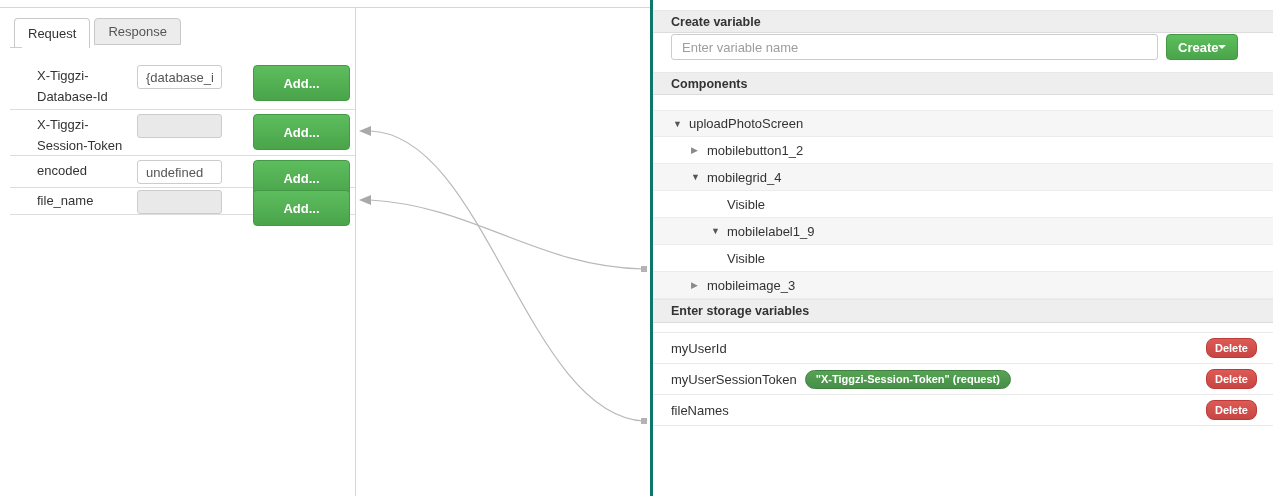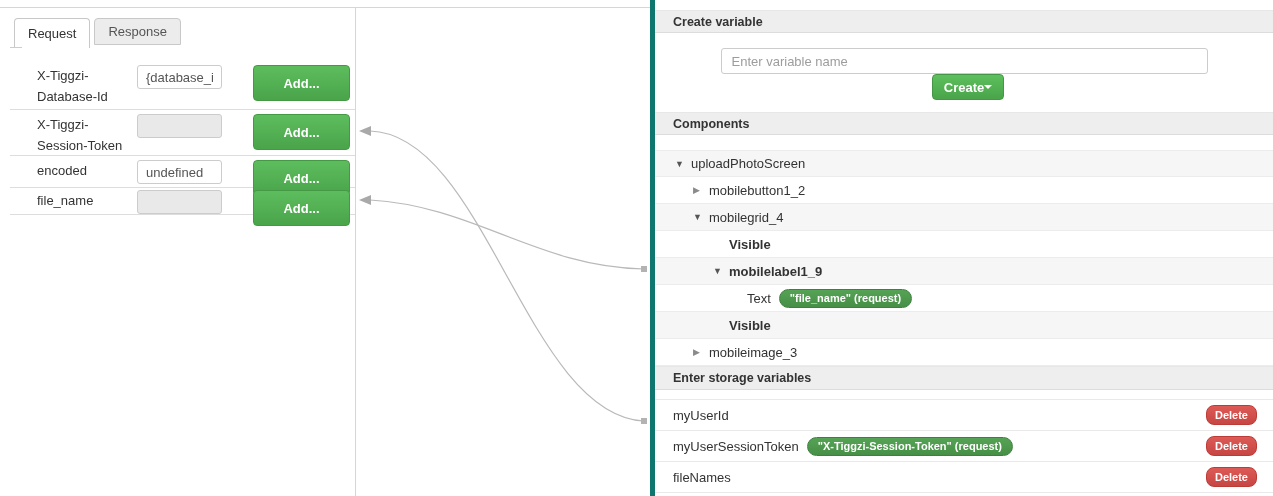--- a/index.html
+++ b/index.html
@@ -36,45 +36,45 @@
     border-radius:4px; background:linear-gradient(#5dbd5d,#4aa44a); color:#fff;
     font-weight:bold; font-size:13px; line-height:21px; cursor:pointer;
     font-family:"Liberation Sans",sans-serif; }
 
   
   .connectors { position:absolute; left:355px; top:0; width:296px; height:496px;
     z-index:4; pointer-events:none; }
 
   
   .right-panel { position:absolute; left:650px; top:0; width:623px; height:496px;
-    border-left:5px solid #0f766e; background:#fff; }
+    border-left:3px solid #0f766e; background:#fff; }
   .section-header { height:23px; background:#eeeeee; border-top:1px solid #e7e7e7;
     border-bottom:1px solid #dcdcdc; display:flex; align-items:center;
     padding-left:18px; font-size:12.5px; font-weight:bold; color:#333; }
   .section-header.first { margin-top:10px; }
   .section-header.storage-h { height:24px; }
 
-  .create-row { display:flex; align-items:center; padding:15px 18px 12px 18px;flex-direction:column; }
+  .create-row { display:flex; align-items:center; padding:1px 18px 12px 18px; }
   .create-input { width:487px; height:26px; border:1px solid #cccccc; border-radius:3px;
     font-size:13px; color:#555; padding:0 10px; font-family:"Liberation Sans",sans-serif; }
   .create-input::placeholder { color:#9d9d9d; }
   .create-btn { margin-left:8px; height:26px; padding:0 11px; border:1px solid #459745;
     border-radius:4px; background:linear-gradient(#5cbf5c,#4aa44a); color:#fff;
     font-weight:bold; font-size:13px; display:flex; align-items:center; 
     cursor:pointer; font-family:"Liberation Sans",sans-serif; }
   .caret { width:0; height:0; border-left:4px solid transparent;
     border-right:4px solid transparent; border-top:4px solid #ffffff; }
 
   .tree { margin-top:15px; }
   .tree-row { height:27px; display:flex; align-items:center; font-size:13px;
     color:#333; border-bottom:1px solid #ececec; }
   .tree-row:first-child { border-top:1px solid #ececec; }
   .tree-row:nth-child(odd) { background:#f6f6f6; }
   .d1 { padding-left:20px; } .d2 { padding-left:38px; }
-  .d3 { padding-left:58px;font-weight:bold; } .d4 { padding-left:76px; }
+  .d3 { padding-left:58px; } .d4 { padding-left:76px; }
   .toggle { width:16px; font-size:9px; color:#555; flex:0 0 16px; }
   .toggle.collapsed { color:#8a8a8a; }
 
   .badge { margin-left:8px; background:linear-gradient(#55a355,#478f47);
     border:1px solid #417f41; color:#fff; font-weight:bold; font-size:11px;
     border-radius:10px; padding:2px 10px; line-height:13px; white-space:nowrap; }
 
   .storage { margin-top:9px; border-top:1px solid #e9e9e9; }
   .storage-row { height:31px; display:flex; align-items:center; padding-left:18px;
     padding-right:16px; border-bottom:1px solid #e9e9e9; font-size:13px; color:#333; }
@@ -167,25 +167,20 @@
       <span>mobilegrid_4</span>
     </div>
     <div class="tree-row d3">
       <span class="toggle"></span>
       <span>Visible</span>
     </div>
     <div class="tree-row d3">
       <span class="toggle">▼</span>
       <span>mobilelabel1_9</span>
     </div>
-    <div class="tree-row d4">
-      <span class="toggle"></span>
-      <span>Text</span>
-      <span class="badge">"file_name" (request)</span>
-    </div>
     <div class="tree-row d3">
       <span class="toggle"></span>
       <span>Visible</span>
     </div>
     <div class="tree-row d2">
       <span class="toggle collapsed">▶</span>
       <span>mobileimage_3</span>
     </div>
   </div>
 

